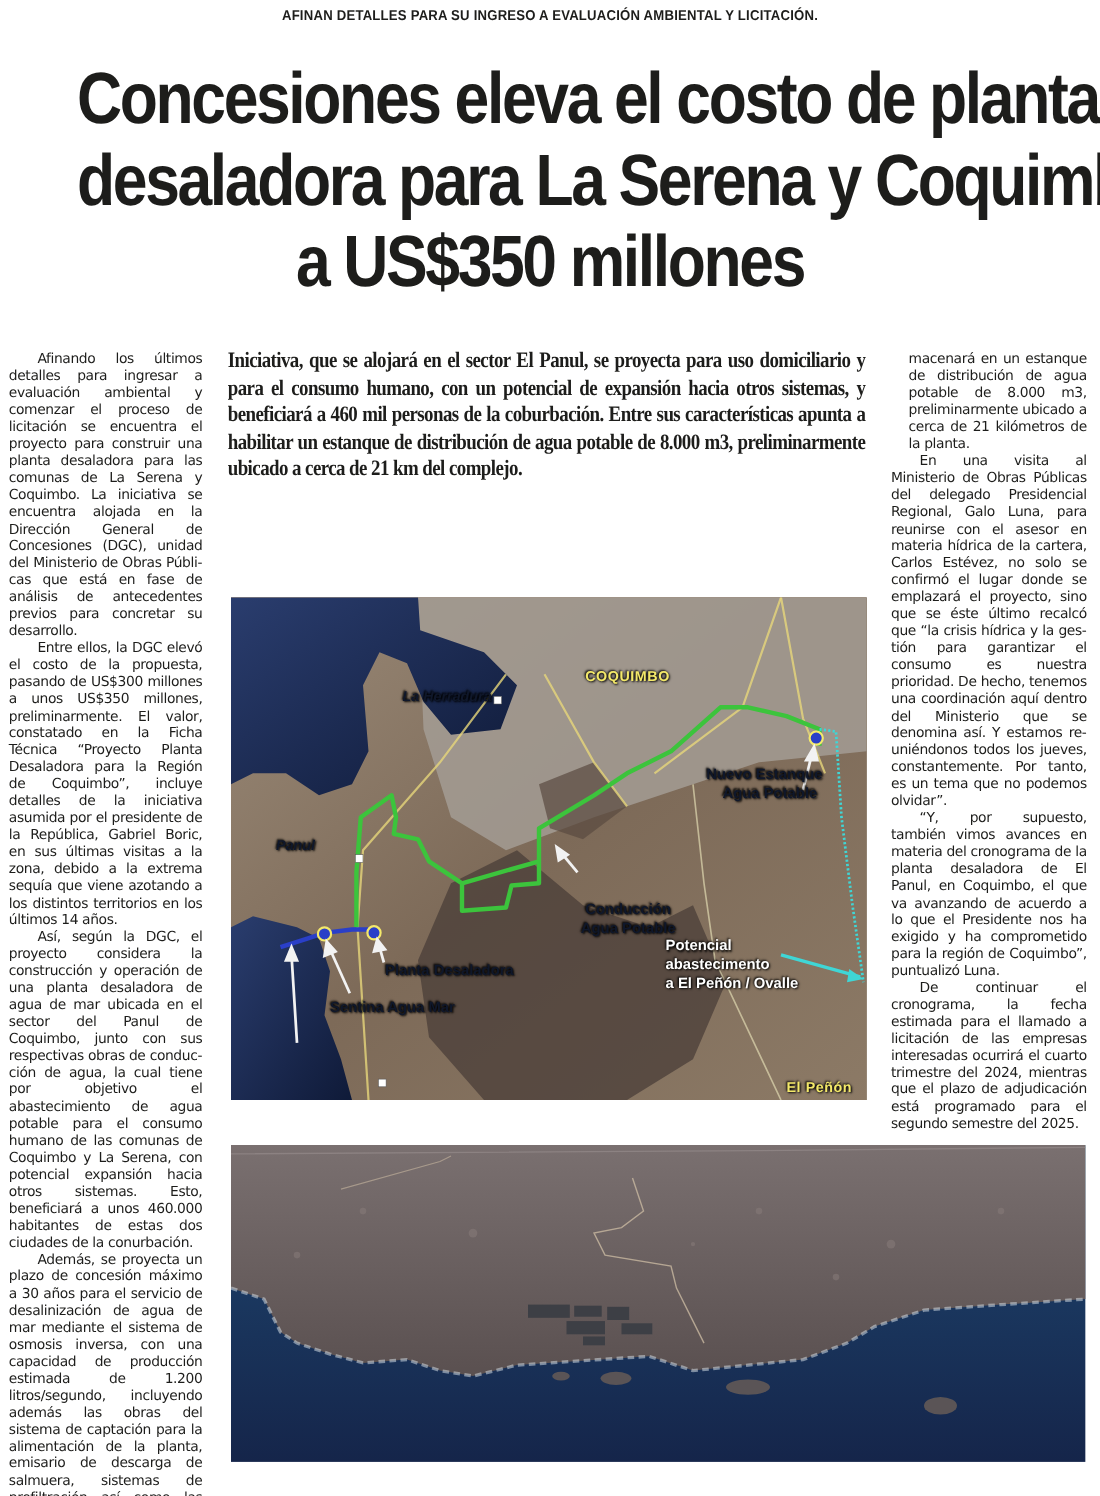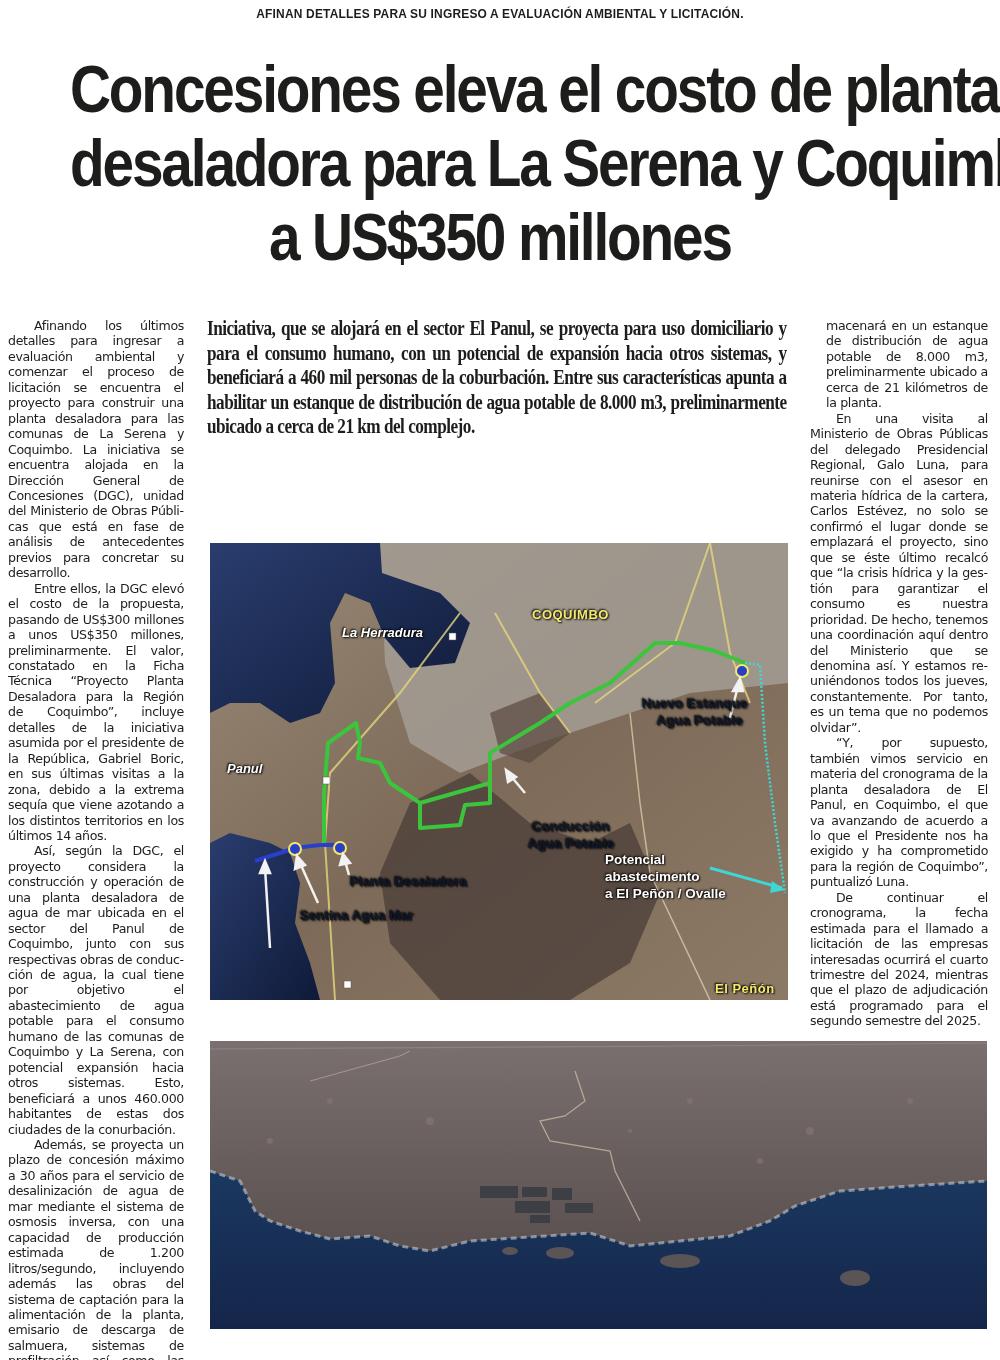--- a/index.html
+++ b/index.html
@@ -37,21 +37,21 @@
   .map {
     position: absolute; left: 210px; top: 543px; width: 578px; height: 457px; overflow: hidden;
     background: #8a7a68;
   }
   .map svg { position: absolute; left: 0; top: 0; }
   .map .lbl {
     position: absolute; font-family: "Liberation Sans", sans-serif; font-weight: bold;
     white-space: nowrap; text-shadow: 1px 1px 2px #000, -1px -1px 2px #000;
   }
   .lbl-white { color: #0f172a; font-size: 13.5px; line-height: 17px; }
-  .lbl-yellow { color: #ffffff; font-style: italic; font-size: 13px; }
+  .lbl-yellow { color: #0f172a; font-style: italic; font-size: 13px; margin-left: 24px; }
   .lbl-yellow-caps { color: #f4e96a; font-size: 13px; letter-spacing: 0.5px; }
   .lbl-cyan { color: #ffffff; font-size: 13.5px; line-height: 17px; }
 
   .aerial {
     position: absolute; left: 210px; top: 1041px; width: 777px; height: 288px; overflow: hidden;
   }
   .aerial svg { position: absolute; left: 0; top: 0; }
 </style>
 </head>
 <body>
@@ -156,21 +156,21 @@
     <div>abastecimento</div>
     <div>a El Peñón / Ovalle</div>
   </div>
   <div class="lbl lbl-white" style="left:140px; top:330px;">Planta Desaladora</div>
   <div class="lbl lbl-white" style="left:90px; top:364px;">Sentina Agua Mar</div>
 </div>
 
 <div class="col col-right">
   <p class="first">macenará en un estanque de distribución de agua potable de 8.000 m3, preliminarmente ubi­cado a cerca de 21 kilómetros de la planta.</p>
   <p>En una visita al Ministerio de Obras Públicas del delega­do Presidencial Regional, Galo Luna, para reunirse con el ase­sor en materia hídrica de la cartera, Carlos Estévez, no solo se confirmó el lugar donde se emplazará el proyecto, sino que se éste último recalcó que “la crisis hídrica y la ges­tión para garantizar el consumo es nuestra prioridad. De hecho, tenemos una coordinación aquí dentro del Ministerio que se denomina así. Y estamos re­uniéndonos todos los jueves, constantemente. Por tanto, es un tema que no podemos ol­vidar”.</p>
-  <p>“Y, por supuesto, también vimos servicio en materia del cronograma de la planta des­aladora de El Panul, en Co­quimbo, el que va avanzando de acuerdo a lo que el Pre­sidente nos ha exigido y ha comprometido para la región de Coquimbo”, puntualizó Luna.</p>
+  <p>“Y, por supuesto, también vimos avances en materia del cronograma de la planta des­aladora de El Panul, en Co­quimbo, el que va avanzando de acuerdo a lo que el Pre­sidente nos ha exigido y ha comprometido para la región de Coquimbo”, puntualizó Luna.</p>
   <p>De continuar el cronogra­ma, la fecha estimada para el llamado a licitación de las empresas interesadas ocurrirá el cuarto trimestre del 2024, mientras que el plazo de adju­dicación está programado para el segundo semestre del 2025.</p>
 </div>
 
 <div class="aerial">
   <svg width="777" height="288" viewBox="0 0 777 288">
     <defs>
       <linearGradient id="seaG" x1="0" y1="0" x2="0" y2="1">
         <stop offset="0" stop-color="#245a78"></stop>
         <stop offset="0.4" stop-color="#1b3a62"></stop>
         <stop offset="1" stop-color="#15254a"></stop>

